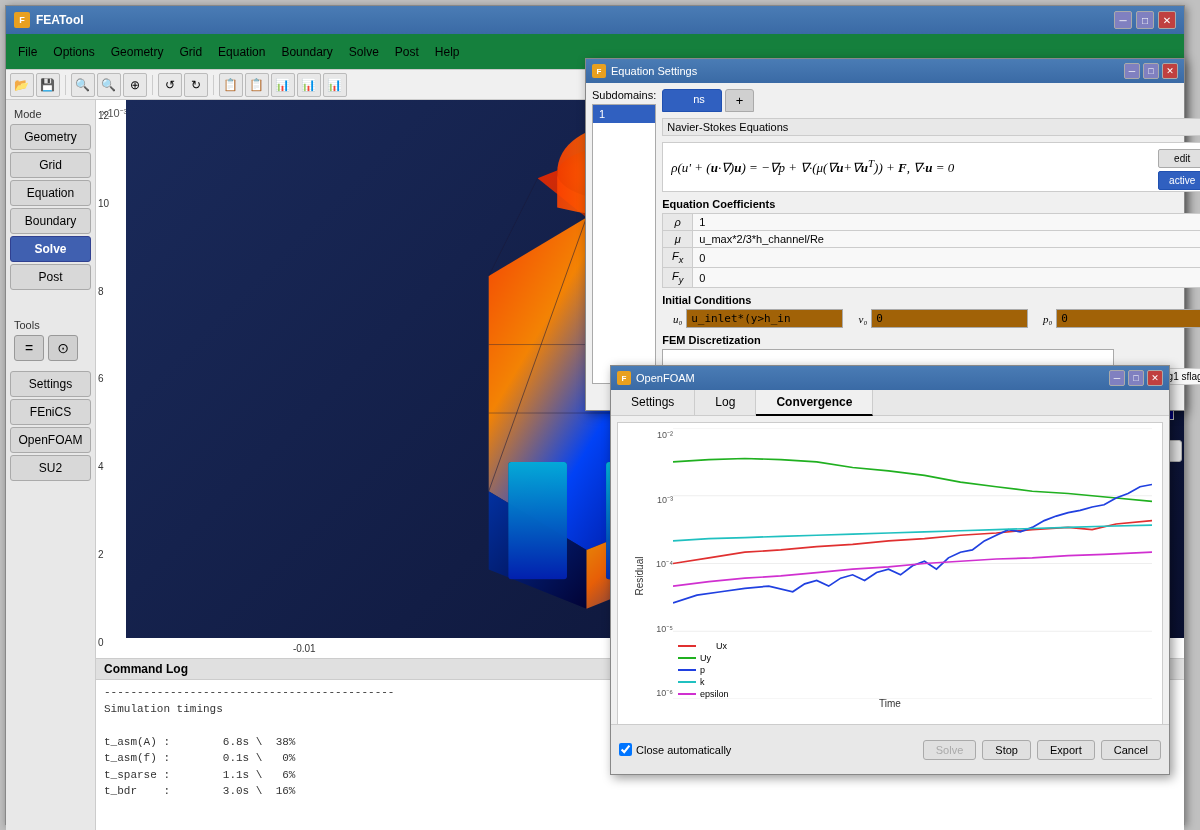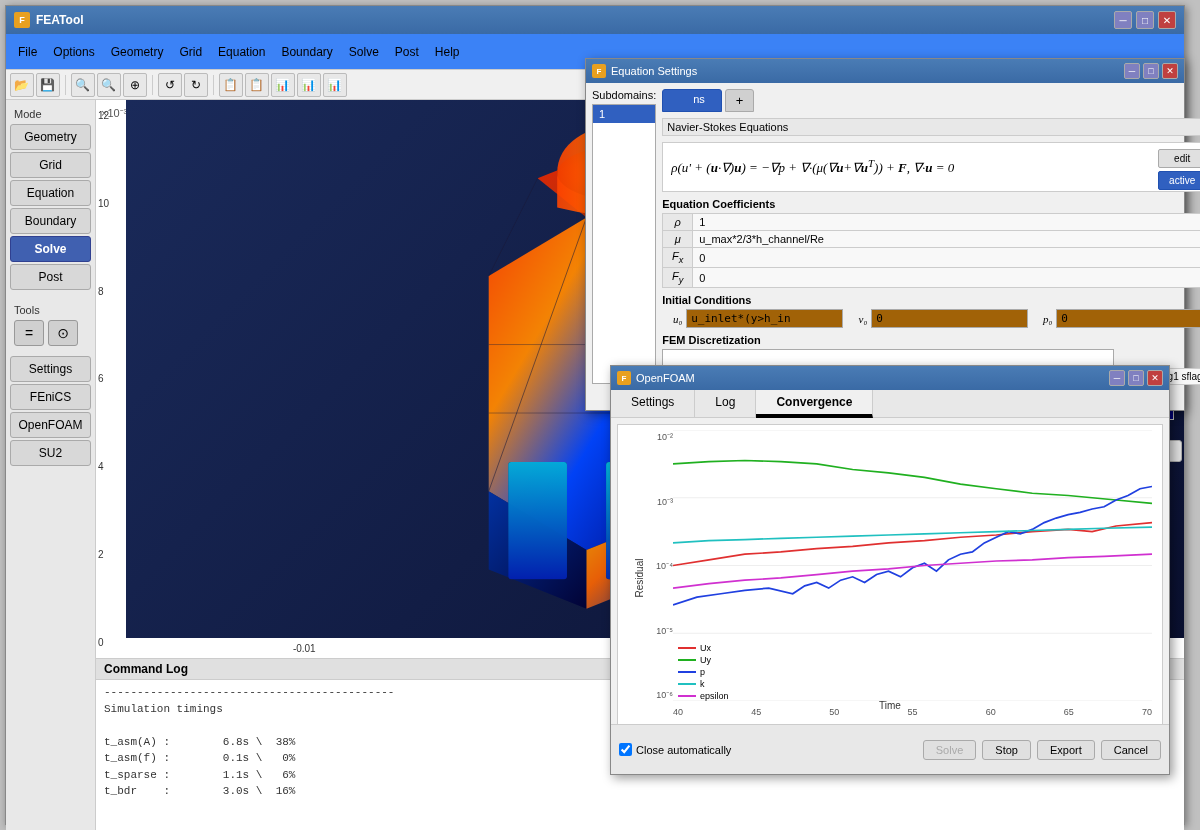--- a/index.html
+++ b/index.html
@@ -42,21 +42,21 @@
       border: 1px solid #aaa;
       border-radius: 2px;
       cursor: pointer;
       display: flex; align-items: center; justify-content: center;
       font-size: 10px; color: white;
     }
     .title-bar-btn.close { background: #c04040; }
 
     
     .menu-bar {
-      background: #3b82f6;
+      background: #15803d;
       border-bottom: 1px solid #ccc;
       height: 36px;
       display: flex;
       align-items: center;
       padding: 0 4px;
     }
     .menu-item {
       padding: 2px 8px;
       font-size: 12px;
       cursor: pointer;
@@ -118,21 +118,21 @@
       width: 100%;
     }
     .sidebar-btn.active {
       background: #4060b0;
       color: white;
       border-color: #304090;
       font-weight: bold;
     }
 
     .tools-section {
-      margin-top: 8px;
+      margin-top: 23px;
     }
     .tools-icons {
       display: flex;
       gap: 4px;
       padding: 2px 4px;
     }
     .tool-icon-btn {
       width: 30px; height: 26px;
       background: #d0d0d0;
       border: 1px solid #999;
@@ -441,21 +441,21 @@
     }
     .of-tab {
       padding: 5px 20px;
       font-size: 12px;
       cursor: pointer;
       border-right: 1px solid #ccc;
     }
     .of-tab.active {
       background: #f0f0f0;
       font-weight: bold;
-      border-bottom: 4px solid #000000;
+      border-bottom: 2px solid #000000;
       margin-bottom: -1px;
     }
 
     .of-bottom-bar {
       position: absolute;
       bottom: 0;
       left: 0; right: 0;
       height: 50px;
       background: #e8e8e8;
       border-top: 1px solid #ccc;
@@ -819,29 +819,20 @@
       <div style="position:absolute; bottom:20px; left:50%; transform:translateX(-50%); font-size:10px; color:#333;">Time</div>
 
       <div style="position:absolute; left:20px; top:5px; bottom:30px; width:35px; display:flex; flex-direction:column; justify-content:space-between; align-items:flex-end; font-size:9px; color:#555;">
         <span>10⁻²</span>
         <span>10⁻³</span>
         <span>10⁻⁴</span>
         <span>10⁻⁵</span>
         <span>10⁻⁶</span>
       </div>
 
-      <div style="position:absolute; bottom:14px; left:55px; right:10px; display:flex; justify-content:space-between; font-size:9px; color:#555;">
-        <span>40</span>
-        <span>45</span>
-        <span>50</span>
-        <span>55</span>
-        <span>60</span>
-        <span>65</span>
-        <span>70</span>
-      </div>
 
       <svg style="position:absolute; left:55px; top:5px; right:10px; bottom:30px; width:calc(100% - 65px); height:calc(100% - 35px);" viewBox="0 0 400 240" preserveAspectRatio="none">
 
         <line x1="0" y1="0" x2="400" y2="0" stroke="#eee" stroke-width="1"></line>
         <line x1="0" y1="60" x2="400" y2="60" stroke="#eee" stroke-width="1"></line>
         <line x1="0" y1="120" x2="400" y2="120" stroke="#eee" stroke-width="1"></line>
         <line x1="0" y1="180" x2="400" y2="180" stroke="#eee" stroke-width="1"></line>
         <line x1="0" y1="240" x2="400" y2="240" stroke="#eee" stroke-width="1"></line>
 
         <polyline points="0,120 30,115 60,110 90,108 120,105 150,103 180,100 210,98 240,95 270,93 300,90 330,88 350,90 370,85 400,82" fill="none" stroke="#e03030" stroke-width="1.5"></polyline>
@@ -849,21 +840,21 @@
         <polyline points="0,30 30,28 60,27 90,28 120,30 150,35 180,38 210,42 240,48 270,52 300,56 330,58 350,60 370,62 400,65" fill="none" stroke="#20b020" stroke-width="1.5"></polyline>
 
         <polyline points="0,155 20,148 40,145 60,142 80,140 100,145 110,138 120,135 130,140 140,133 150,130 160,135 170,128 180,125 190,130 200,122 210,118 220,125 230,115 240,110 250,108 260,100 270,95 280,90 290,92 300,88 310,82 320,78 330,75 340,73 350,70 360,68 370,62 380,58 390,52 400,50" fill="none" stroke="#2040e0" stroke-width="1.5"></polyline>
 
         <polyline points="0,100 30,98 60,97 90,96 120,95 150,94 180,93 210,92 240,91 270,90 300,89 330,88 360,87 400,86" fill="none" stroke="#20c0c0" stroke-width="1.5"></polyline>
 
         <polyline points="0,140 30,136 60,133 90,131 120,128 150,125 180,123 210,120 240,118 270,116 300,115 330,113 360,112 400,110" fill="none" stroke="#d030d0" stroke-width="1.5"></polyline>
       </svg>
 
       <div style="position:absolute; bottom:30px; left:60px; font-size:9px; display:flex; flex-direction:column; gap:2px;">
-        <div style="display:flex; align-items:center; gap:4px;">
+        <div style="display:flex; align-items:center; gap:20px;">
           <div style="width:18px; height:2px; background:#e03030;"></div>
           <span>Ux</span>
         </div>
         <div style="display:flex; align-items:center; gap:4px;">
           <div style="width:18px; height:2px; background:#20b020;"></div>
           <span>Uy</span>
         </div>
         <div style="display:flex; align-items:center; gap:4px;">
           <div style="width:18px; height:2px; background:#2040e0;"></div>
           <span>p</span>

